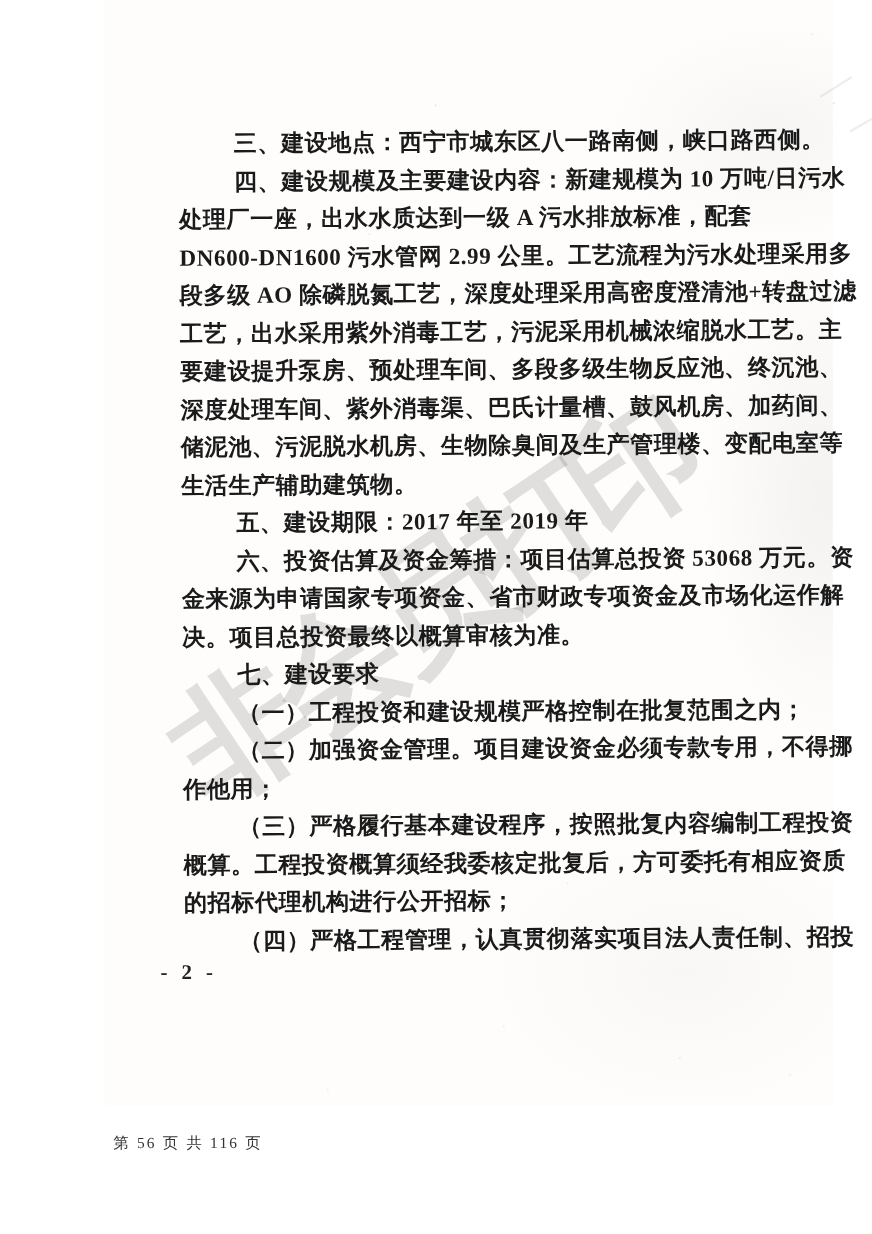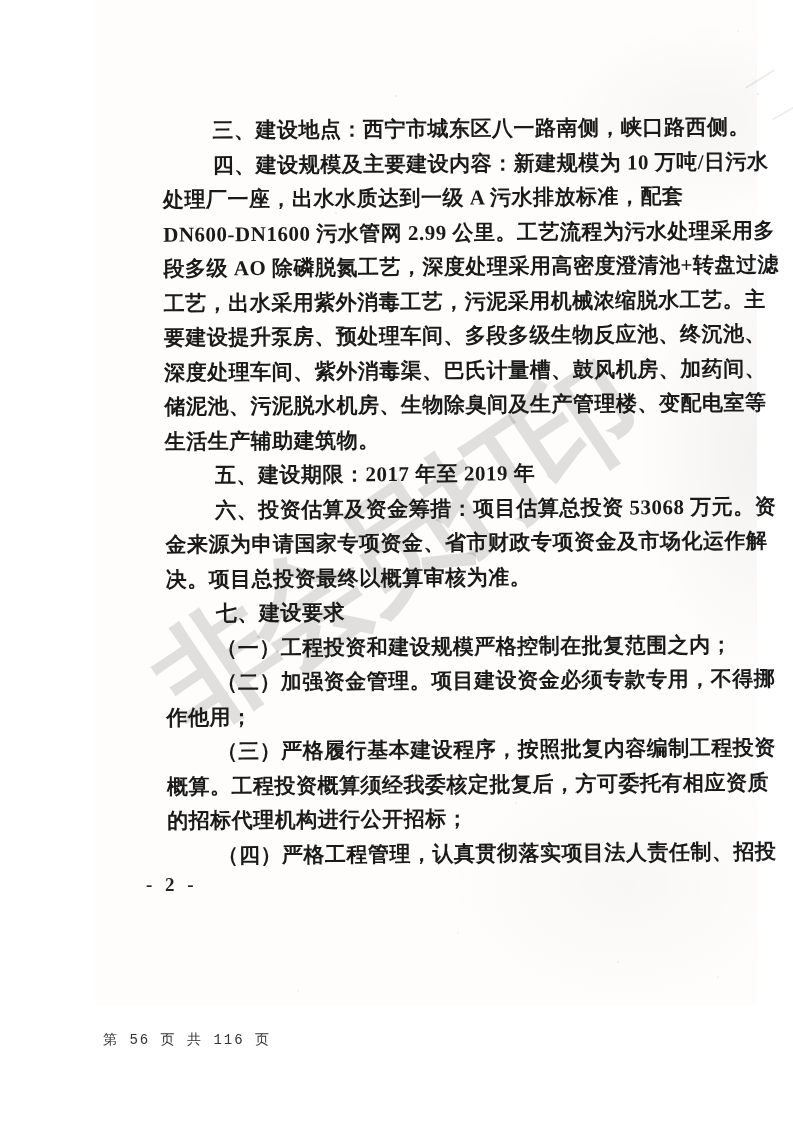--- a/index.html
+++ b/index.html
@@ -73,21 +73,21 @@
     color: #222222;
   }
   
   .footer {
     position: absolute;
     left: 103px;
     top: 1031px;
     font-size: 14px;
     letter-spacing: 2px;
     color: #333333;
-    font-family: Liberation Mono, monospace;
+    font-family: Liberation Serif, serif;
   }
   
   .speck {
     position: absolute;
     left: 0; top: 0;
     width: 2px; height: 2px;
     border-radius: 50%;
     background: transparent;
     box-shadow:
       300px 95px 0 0 rgba(0,0,0,0.08),

